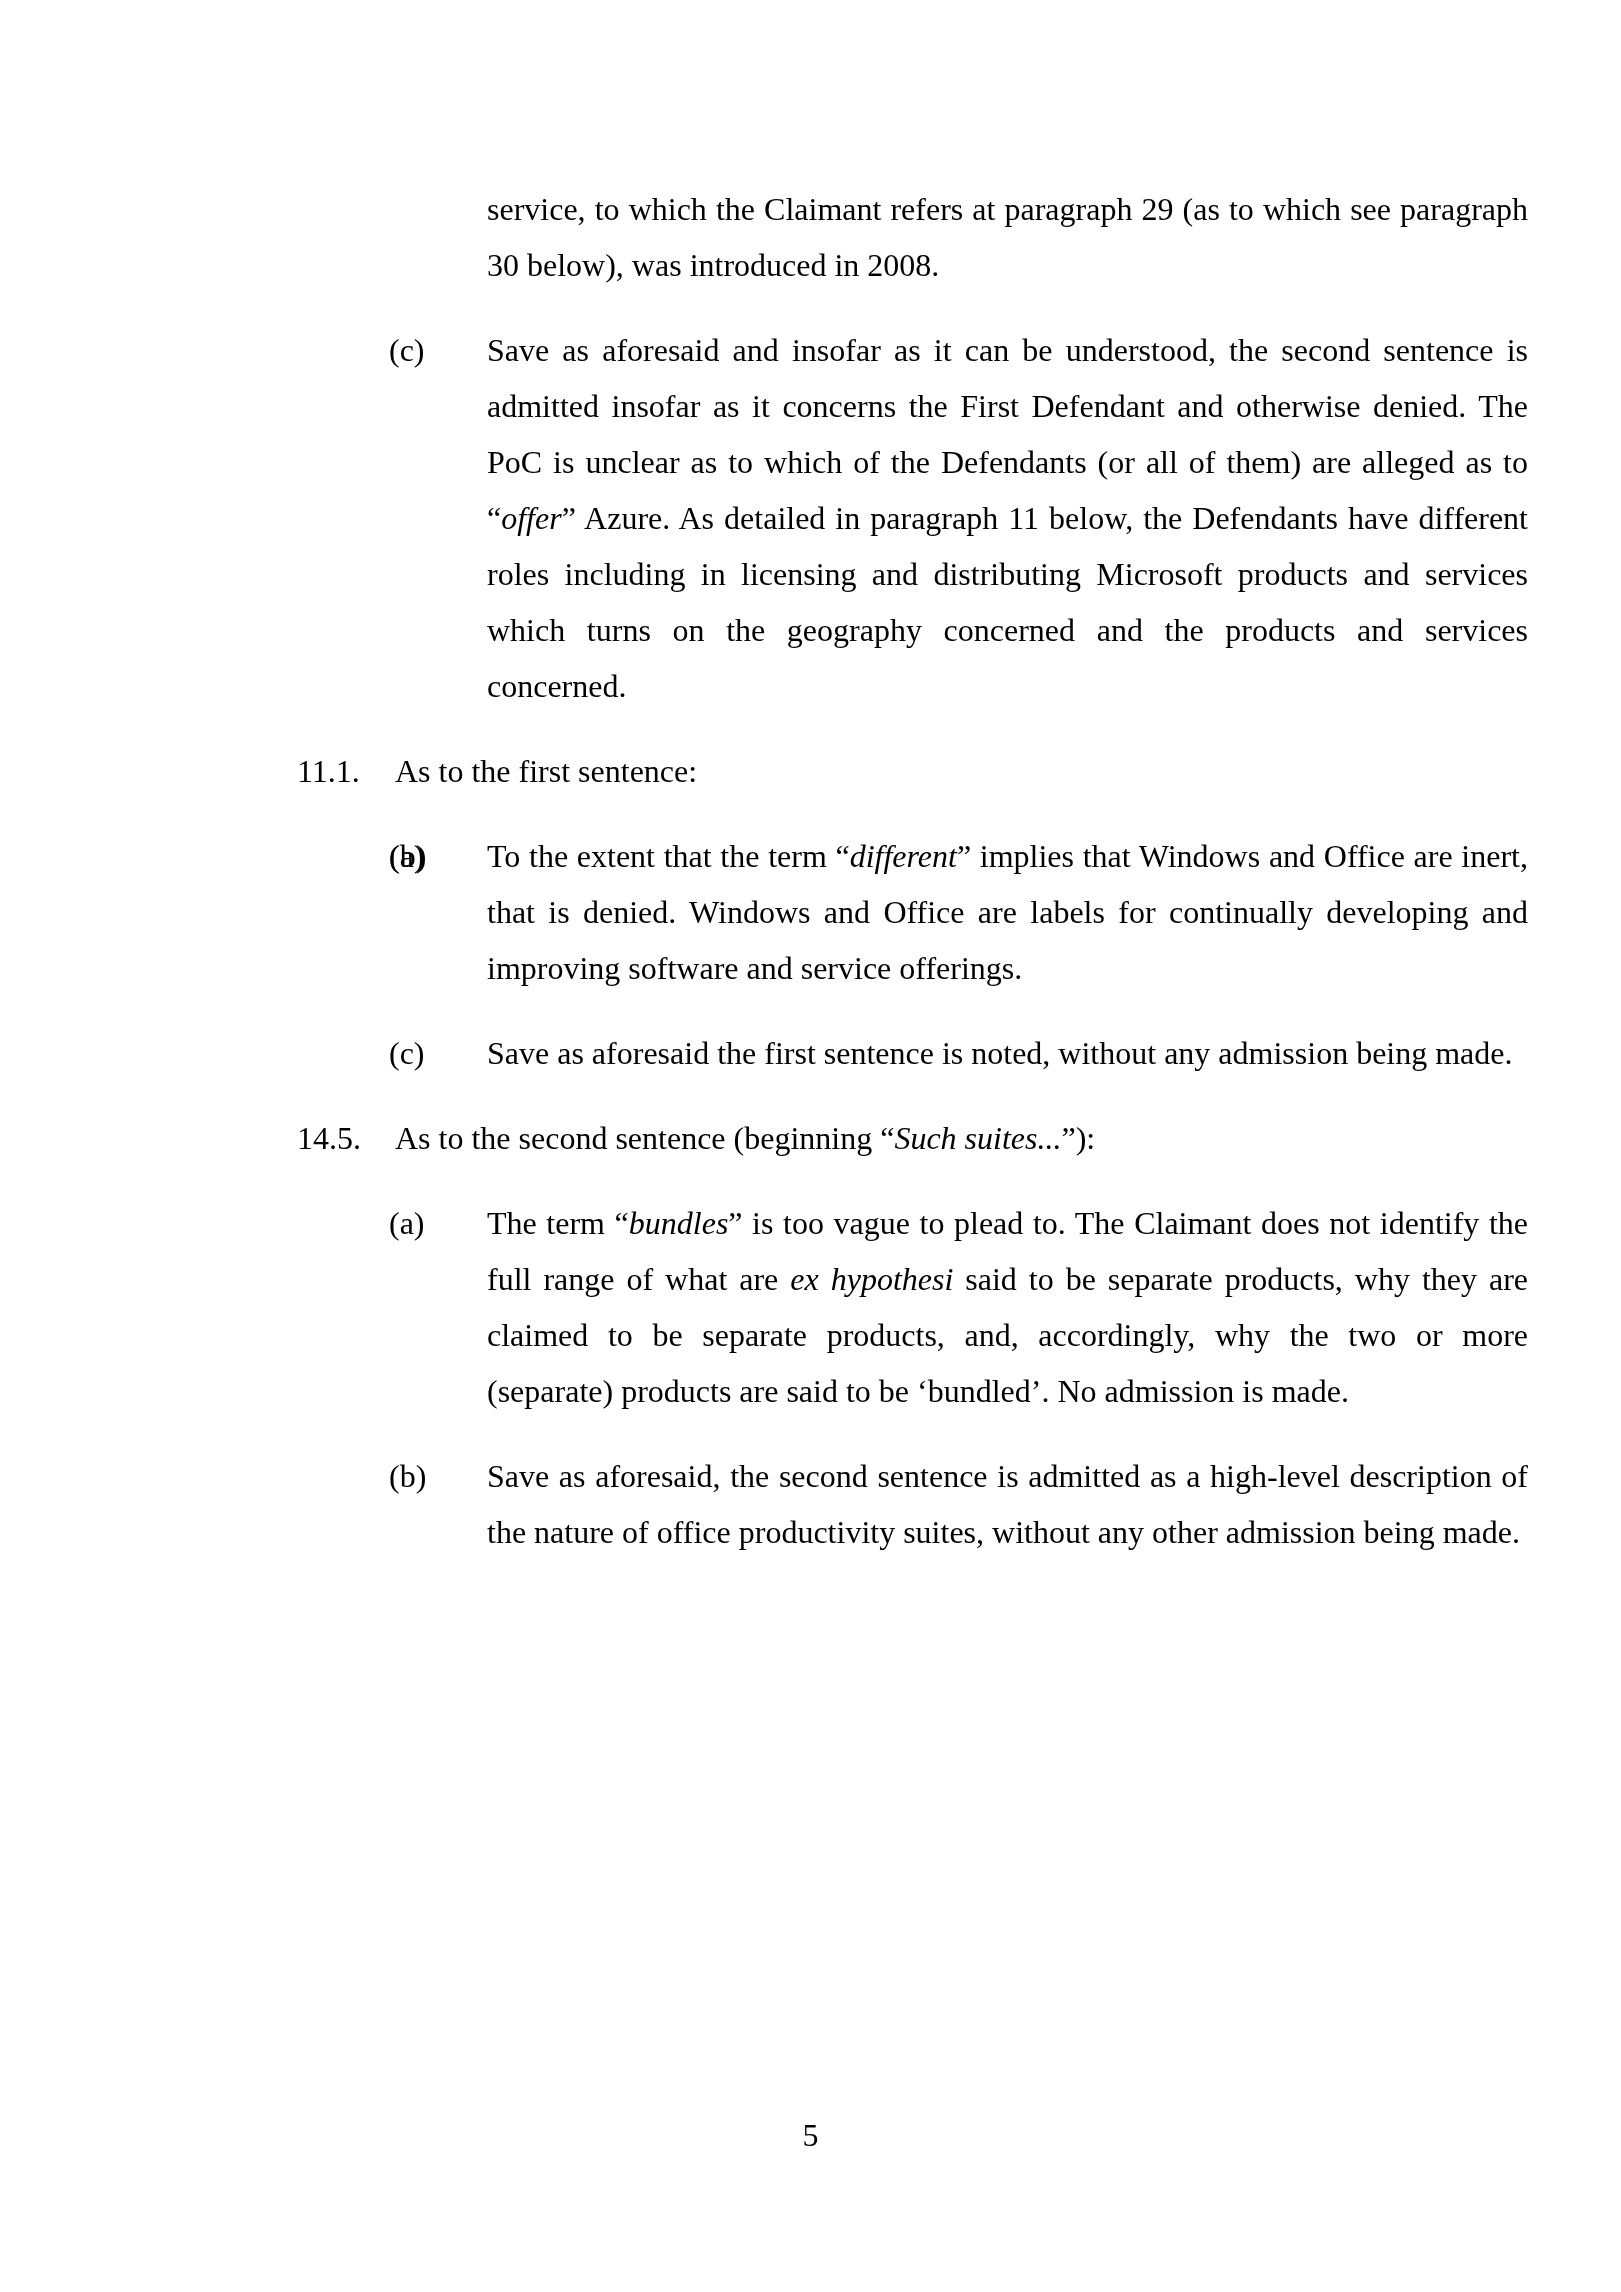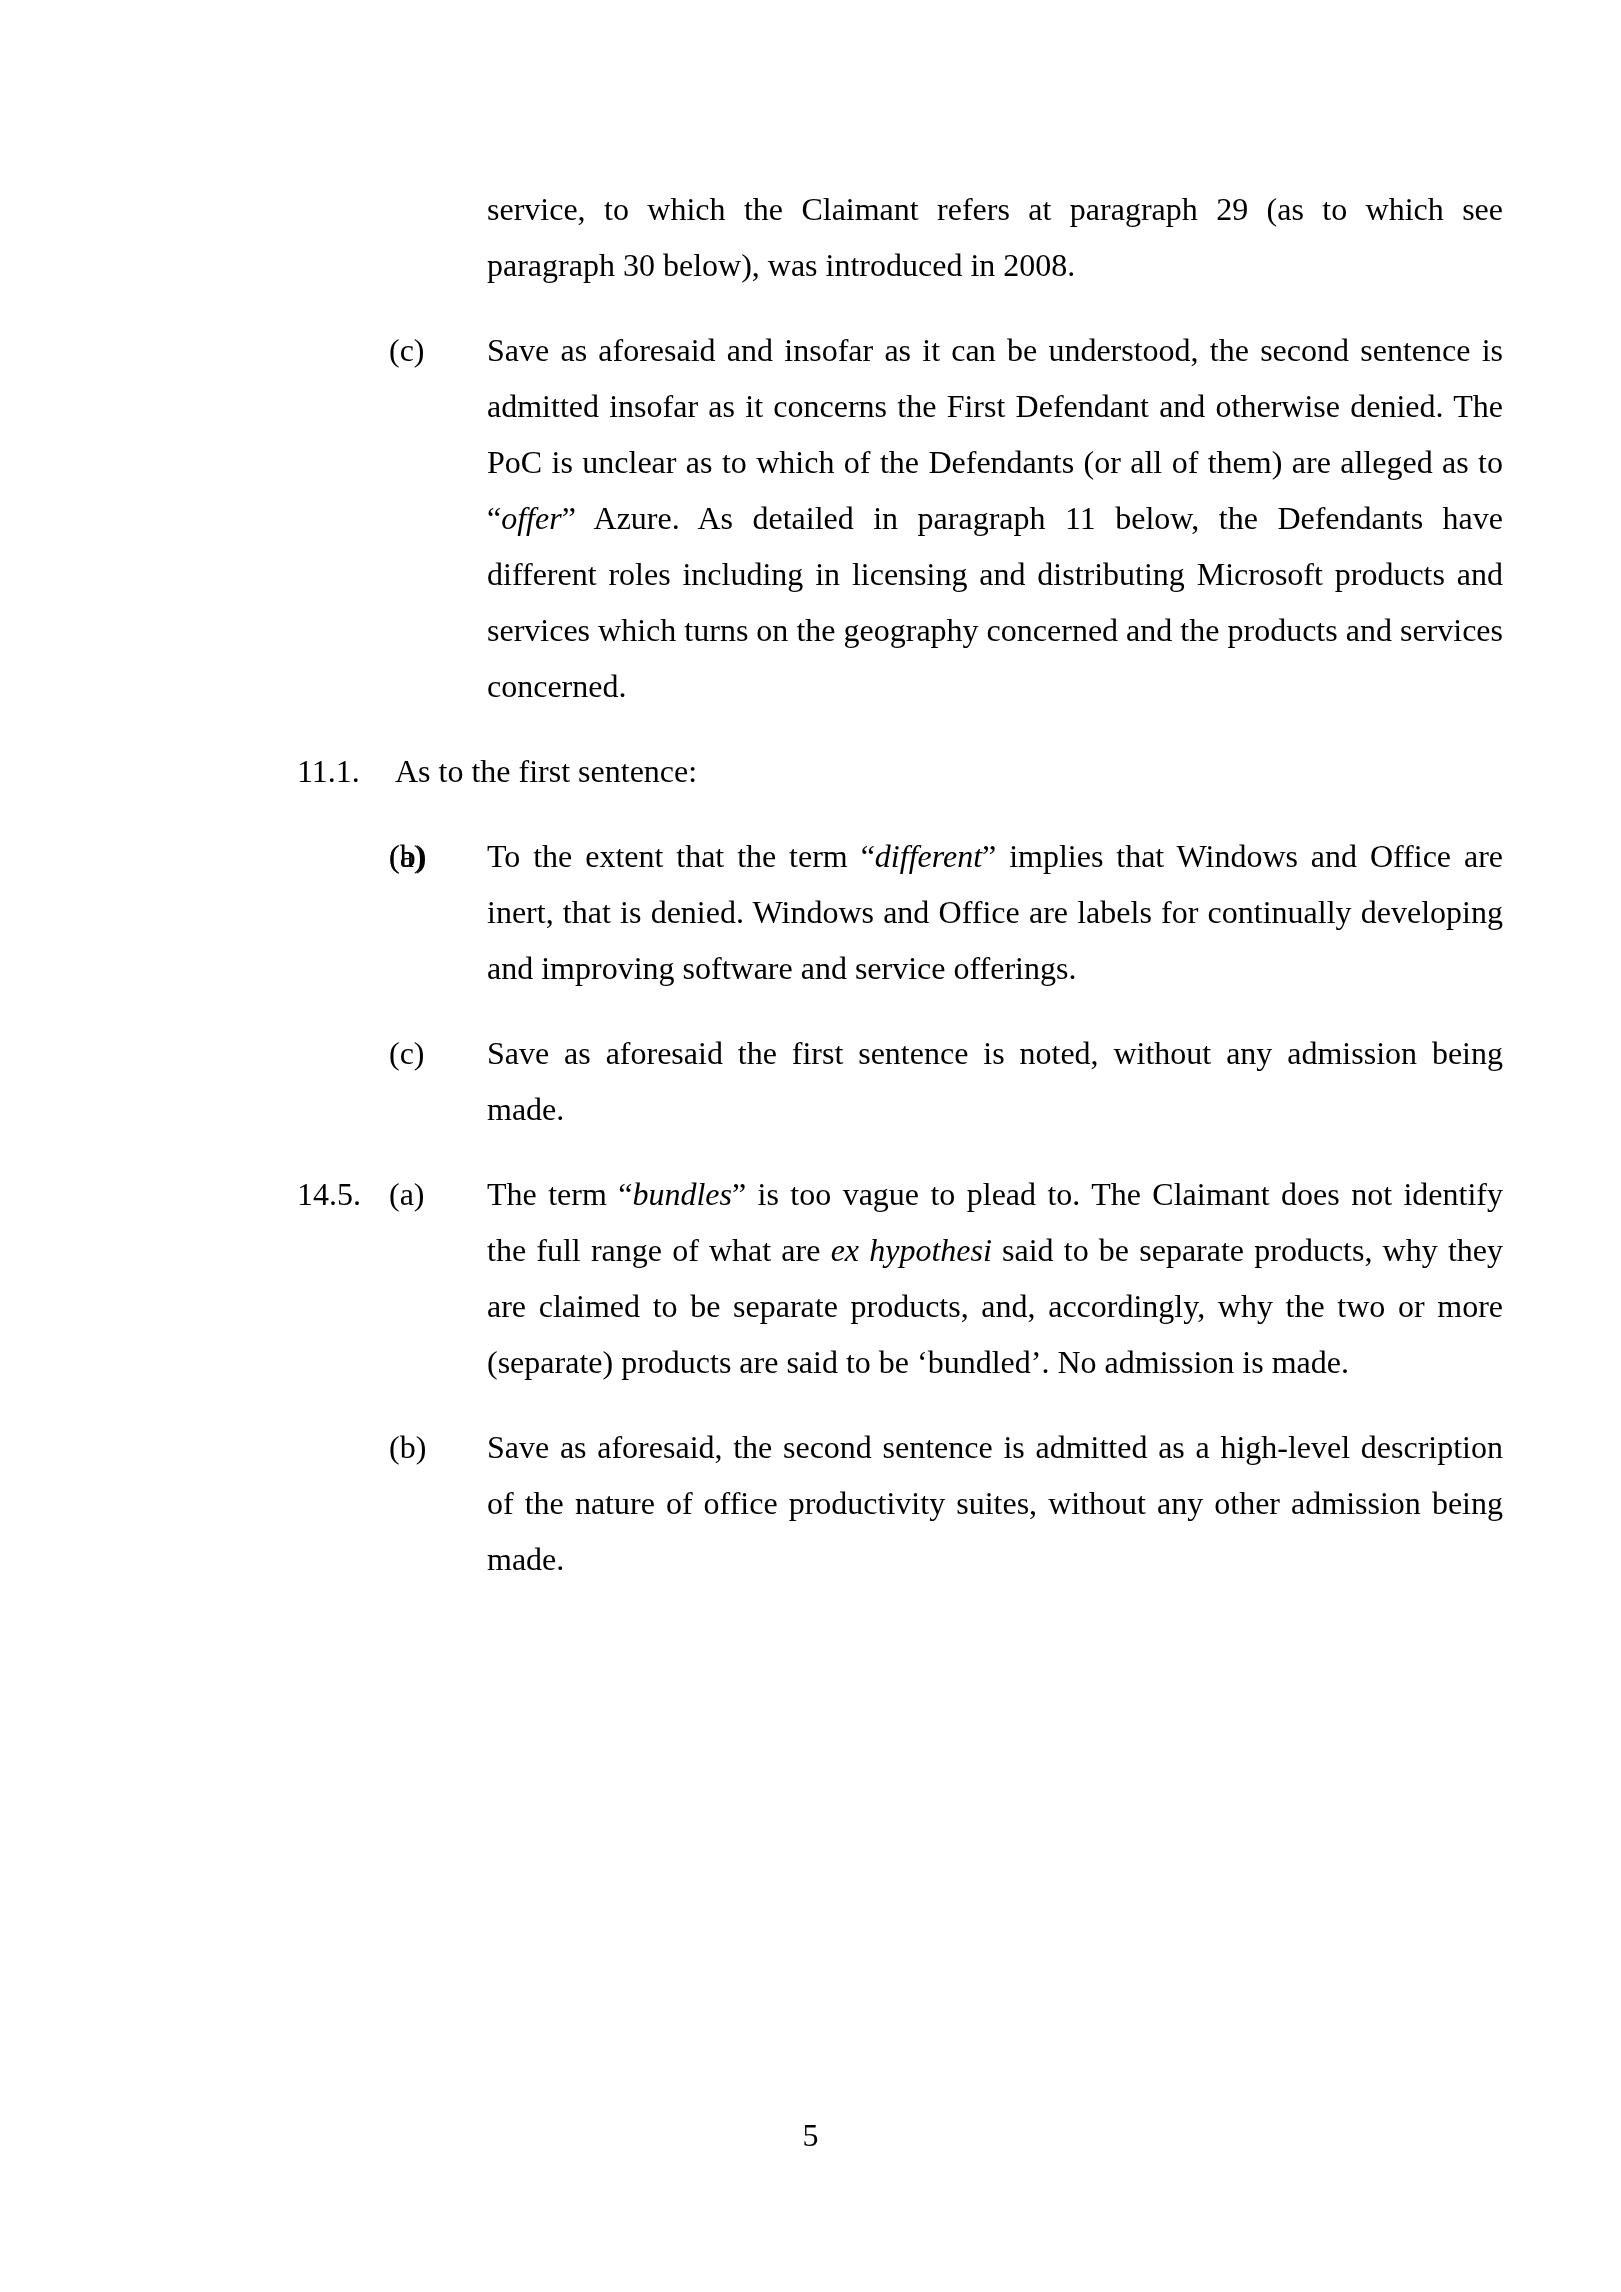--- a/index.html
+++ b/index.html
@@ -16,21 +16,21 @@
   }
   .content {
     position: absolute;
     top: 181px;
     left: 0;
     width: 1621px;
   }
   .para {
     position: relative;
     text-align: justify;
-    margin: 0 118px 29px 487px;
+    margin: 0 93px 29px 487px;
   }
   .para.l1 { margin-left: 296px; }
   .para.l2 { margin-left: 395px; }
   .para.l3 { margin-left: 487px; }
   .para .marker {
     position: absolute;
     left: -98px;
     top: 0;
     white-space: pre;
   }
@@ -47,19 +47,19 @@
 <body>
 
 <div class="page">
   <div class="content" id="paras">
       <div class="para l3"><span><span>service, to which the Claimant refers at paragraph 29 (as to which see paragraph 30 below), was introduced in 2008.</span></span></div>
       <div class="para l3"><span class="marker">(c)</span><span><span>Save as aforesaid and insofar as it can be understood, the second sentence is admitted insofar as it concerns the First Defendant and otherwise denied. The PoC is unclear as to which of the Defendants (or all of them) are alleged as to “</span><i>offer</i><span>” Azure. As detailed in paragraph 11 below, the Defendants have different roles including in licensing and distributing Microsoft products and services which turns on the geography concerned and the products and services concerned.</span></span></div>
       <div class="para l2"><span class="marker">11.1.</span><span><span>As to the first sentence:</span></span></div>
       <div class="para l3"><span class="marker">(a)</span></div>
       <div class="para l3"><span class="marker">(b)</span><span><span>To the extent that the term “</span><i>different</i><span>” implies that Windows and Office are inert, that is denied. Windows and Office are labels for continually developing and improving software and service offerings.</span></span></div>
       <div class="para l3"><span class="marker">(c)</span><span><span>Save as aforesaid the first sentence is noted, without any admission being made.</span></span></div>
-      <div class="para l2"><span class="marker">14.5.</span></div>
+      <div class="para l2"><span class="marker">14.5.</span><span><span>As to the second sentence (beginning “</span><i>Such suites...</i><span>”):</span></span></div>
       <div class="para l3"><span class="marker">(a)</span><span><span>The term “</span><i>bundles</i><span>” is too vague to plead to. The Claimant does not identify the full range of what are </span><i>ex hypothesi</i><span> said to be separate products, why they are claimed to be separate products, and, accordingly, why the two or more (separate) products are said to be ‘bundled’. No admission is made.</span></span></div>
       <div class="para l3"><span class="marker">(b)</span><span><span>Save as aforesaid, the second sentence is admitted as a high-level description of the nature of office productivity suites, without any other admission being made.</span></span></div>
     </div>
   <div class="page-number">5</div>
 </div>
 
 
 </body></html>

